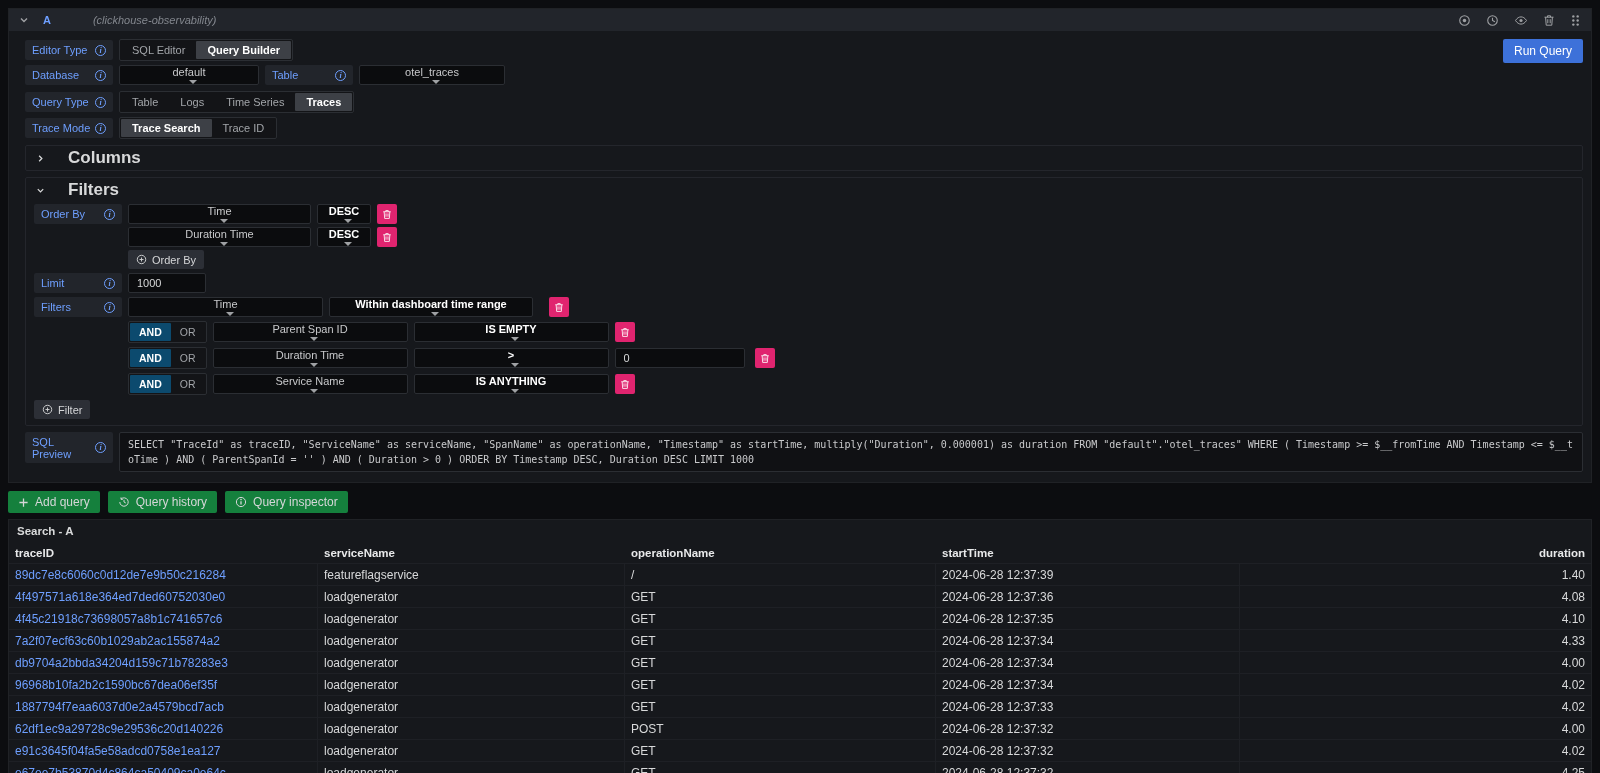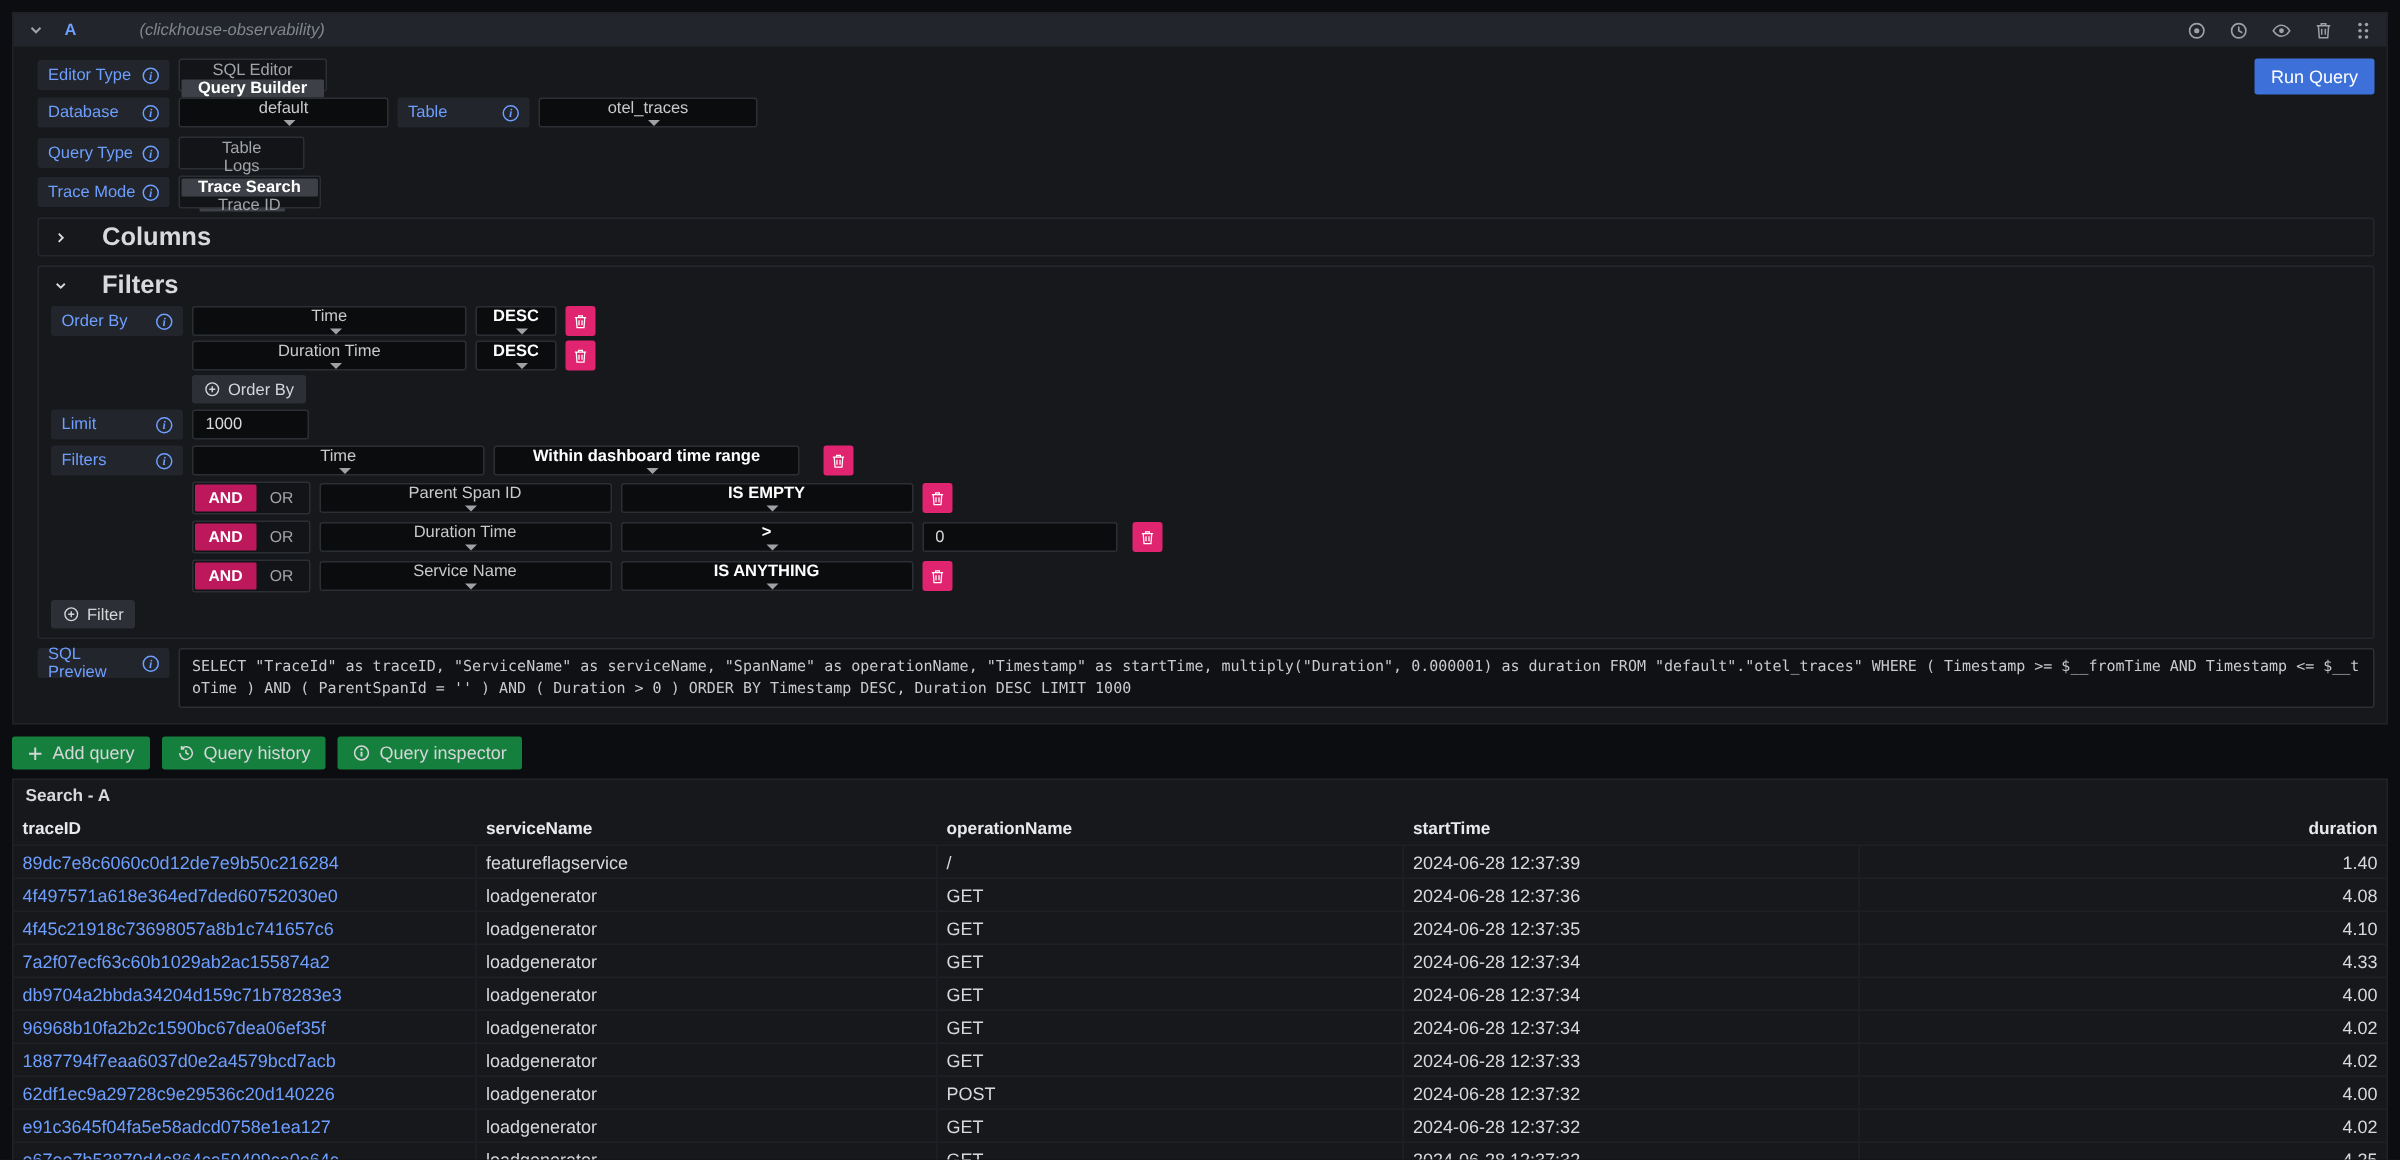--- a/index.html
+++ b/index.html
@@ -36,30 +36,30 @@
     font-size:11px; color:#c8c9cb; margin-right:6px; cursor:pointer;flex-direction:column; }
   .select .val { white-space:nowrap; overflow:hidden; }
   .select.strong .val { color:#fff; font-weight:700; }
   .caret { width:0; height:0; border-left:4px solid transparent; border-right:4px solid transparent;
     border-top:4px solid #9fa1a4; margin-left:8px; flex:none; }
 
   .tinput { height:20px; background:#0b0c0e; border:1px solid #2b2e33; border-radius:2px;
     color:#d8d9da; font-size:11px; padding:0 8px; font-family:"Liberation Sans",sans-serif; }
 
   .tabs { display:flex; align-items:center; border:1px solid #2b2e33; border-radius:2px;
-    height:22px; background:#131417; padding:1px;flex-direction:column; }
+    height:22px; background:#131417; padding:1px; }
   .tab { padding:0 11px; height:18px; display:flex; align-items:center; font-size:11px;
     color:#a2a5a9; font-weight:500; cursor:pointer; border-radius:1px; }
   .tab.active { background:#3d4046; color:#fff; font-weight:700; }
 
   .andor { display:flex; align-items:center; border:1px solid #2b2e33; border-radius:2px;
     height:22px; background:#131417; padding:1px; margin-right:6px; }
   .andor .seg { padding:0 9px; height:18px; display:flex; align-items:center; font-size:10.5px;
     color:#a2a5a9; font-weight:500; cursor:pointer; border-radius:1px; }
-  .andor .seg.active { background:#be185d; color:#fff; font-weight:700; }
+  .andor .seg.active { background:#0c4a6e; color:#fff; font-weight:700; }
 
   .trash-btn { width:20px; height:20px; background:#e0246f; border-radius:2px; flex:none;
     display:flex; align-items:center; justify-content:center; cursor:pointer; margin-right:6px; }
 
   .add-btn { height:19px; background:#2c2f36; border-radius:2px; display:inline-flex;
     align-items:center; gap:5px; padding:0 8px; font-size:11px; color:#d5d6d8; font-weight:500;
     cursor:pointer; }
 
   .section { border:1px solid #24262c; border-radius:2px; margin-bottom:6px; }
   .section-head { height:24px; display:flex; align-items:center; gap:23px; padding:0 10px;
@@ -369,21 +369,21 @@
                 <path d="M6 3.8 V8.2 M3.8 6 H8.2" stroke="#d5d6d8"></path>
               </svg>
             <span>Filter</span>
           </div>
         </div>
 
       </div>
     </div>
 
     <div class="sqlrow">
-      <div class="flabel" style="height:20px">
+      <div class="flabel" style="height:31px">
         <span>SQL Preview</span>
         <span class="info">i</span>
       </div>
       <div class="sqlbox">SELECT "TraceId" as traceID, "ServiceName" as serviceName, "SpanName" as operationName, "Timestamp" as startTime, multiply("Duration", 0.000001) as duration FROM "default"."otel_traces" WHERE ( Timestamp &gt;= $__fromTime AND Timestamp &lt;= $__toTime ) AND ( ParentSpanId = '' ) AND ( Duration &gt; 0 ) ORDER BY Timestamp DESC, Duration DESC LIMIT 1000</div>
     </div>
   </div>
 </div>
 
 <div class="footer">
   <div class="fbtn">

